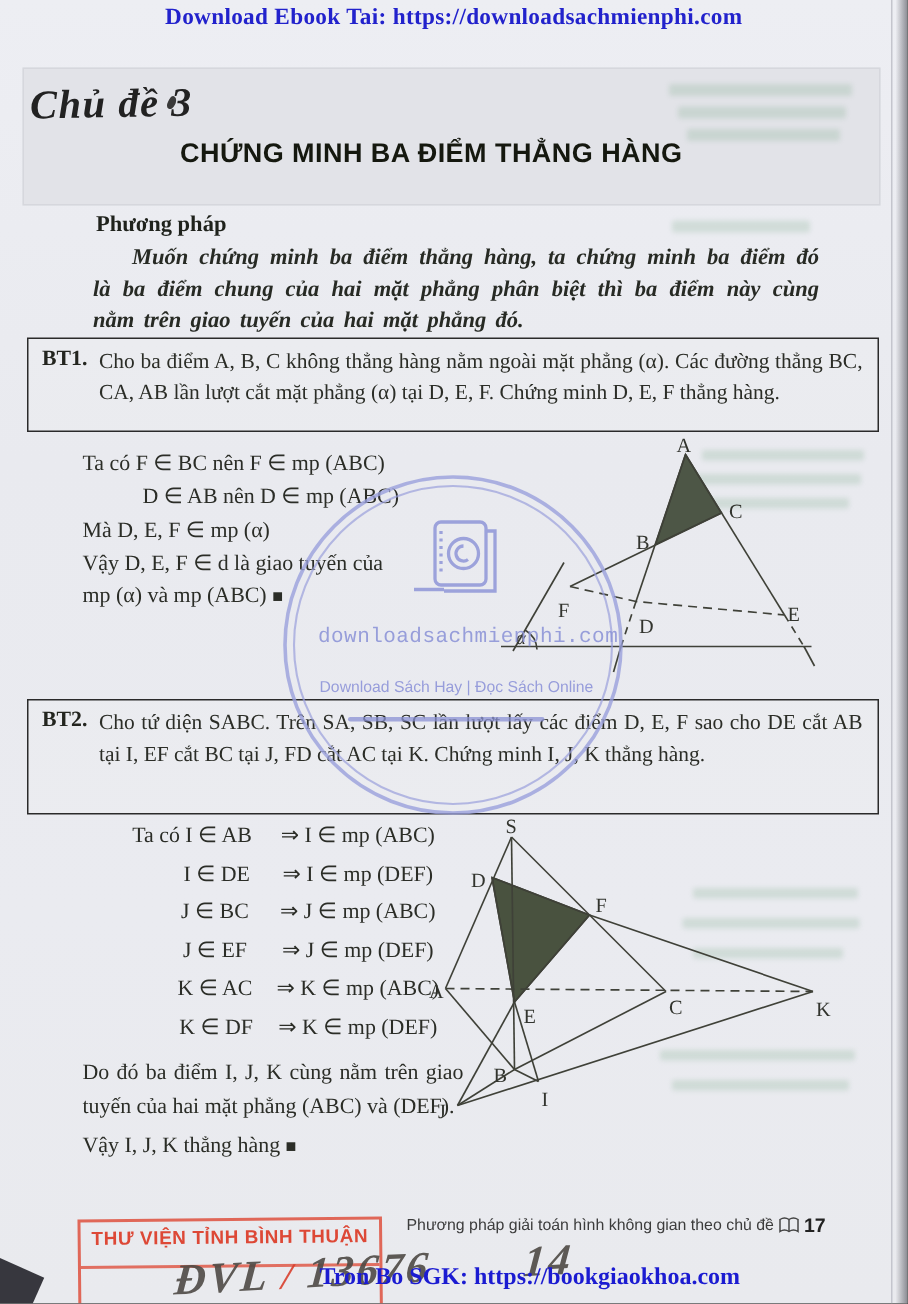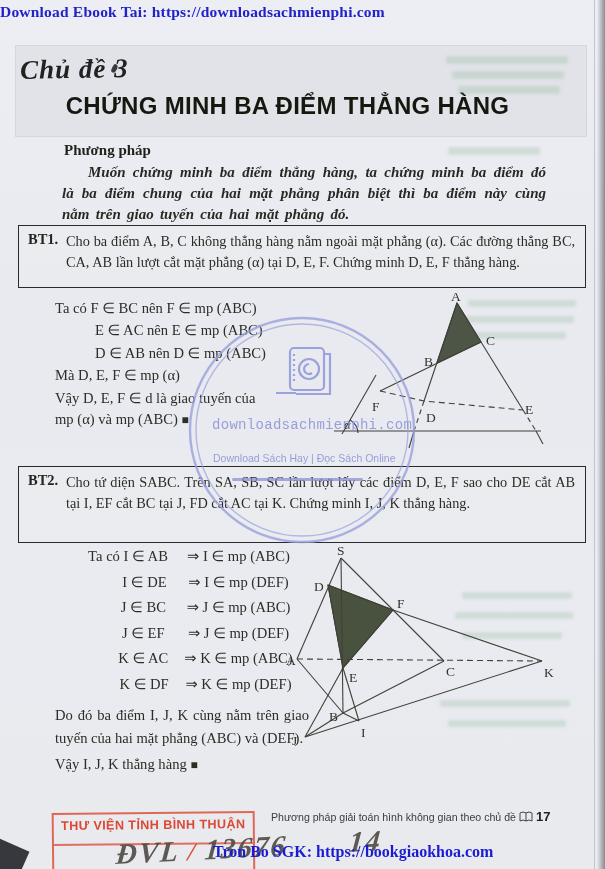--- a/index.html
+++ b/index.html
@@ -4,33 +4,33 @@
 <style>
   html,body{margin:0;padding:0;background:#555;}
   .page{
     position:relative;width:605px;height:869px;overflow:hidden;
     background:linear-gradient(180deg,#edeef3 0%,#e9eaef 35%,#eaebf0 70%,#e9eaee 100%);
     font-family:"Liberation Serif",serif;color:#2e2e2e;
   }
   .page::after{content:"";position:absolute;right:0;top:0;width:8px;height:100%;
     background:linear-gradient(90deg,rgba(90,90,100,0),rgba(60,60,70,.55));z-index:9;}
   
-  .toplink{position:absolute;top:3px;left:0;right:0;text-align:left;
+  .toplink{position:absolute;top:3px;left:0;right:0;text-align:center;
     font-size:15.5px;font-weight:bold;color:#2222cc;letter-spacing:.2px;z-index:5;}
   .bottomlink{position:absolute;top:843px;left:213px;
     font-size:16px;font-weight:bold;color:#1b1bd1;z-index:5;}
   
   .title-panel{position:absolute;left:15px;top:45px;width:572px;height:92px;
     background:#e2e3e8;border:1px solid #d6d7dd;box-sizing:border-box;}
   .chapter-label{position:absolute;left:20px;top:54px;font-size:27px;font-weight:bold;
     font-style:italic;color:#222;transform:rotate(-1deg);letter-spacing:1px;}
   .chapter-mark{position:absolute;left:112px;top:64px;width:5px;height:9px;
     background:#3a3a3a;transform:rotate(28deg);border-radius:40% 60% 50% 50%;}
   .chapter-title{position:absolute;left:15px;top:92px;width:545px;text-align:center;
-    font-family:"Liberation Sans",sans-serif;font-weight:bold;font-size:24px;
+    font-family:"Liberation Sans",sans-serif;font-weight:bold;font-size:18px;
     color:#15180f;letter-spacing:.3px;}
   
   .method-heading{position:absolute;left:64px;top:142px;font-size:15px;font-weight:bold;color:#1f221c;}
   .method-body{position:absolute;left:62px;top:162px;width:484px;
     font-size:15px;font-weight:bold;font-style:italic;line-height:21px;
     text-align:justify;text-indent:26px;color:#272a24;word-spacing:2.5px;}
   
   .bt-box{position:absolute;left:18px;width:568px;border:1.6px solid #2a2a2a;
     box-sizing:border-box;background:rgba(255,255,255,.06);}
   .bt1-box{top:225px;height:63px;}
@@ -113,21 +113,20 @@
   <div class="method-heading">Phương pháp</div>
   <div class="method-body">Muốn chứng minh ba điểm thẳng hàng, ta chứng minh ba điểm đó là ba điểm chung của hai mặt phẳng phân biệt thì ba điểm này cùng nằm trên giao tuyến của hai mặt phẳng đó.</div>
 
   <div class="bt-box bt1-box">
     <span class="bt-label">BT1.</span>
     <div class="bt-text">Cho ba điểm A, B, C không thẳng hàng nằm ngoài mặt phẳng (α). Các đường thẳng BC, CA, AB lần lượt cắt mặt phẳng (α) tại D, E, F. Chứng minh D, E, F thẳng hàng.</div>
   </div>
 
   <div class="sol1">
     <div class="ln">Ta có F ∈ BC nên F ∈ mp (ABC)</div>
-    <div class="ln ind">E ∈ AC nên E ∈ mp (ABC)</div>
     <div class="ln ind">D ∈ AB nên D ∈ mp (ABC)</div>
     <div class="ln">Mà D, E, F ∈ mp (α)</div>
     <div class="ln">Vậy D, E, F ∈ d là giao tuyến của</div>
     <div class="ln"><span>mp (α) và mp (ABC)</span> <span class="qed">■</span></div>
   </div>
 
   <svg class="fig fig1" width="272" height="177" viewBox="0 0 272 177">
     <g stroke="#3f4138" stroke-width="1.1" fill="none">
       <polygon points="129,20 109,80 153,59" fill="#4d5646" stroke="#3f4138"></polygon>
       <line x1="129" y1="20" x2="96" y2="118"></line>

